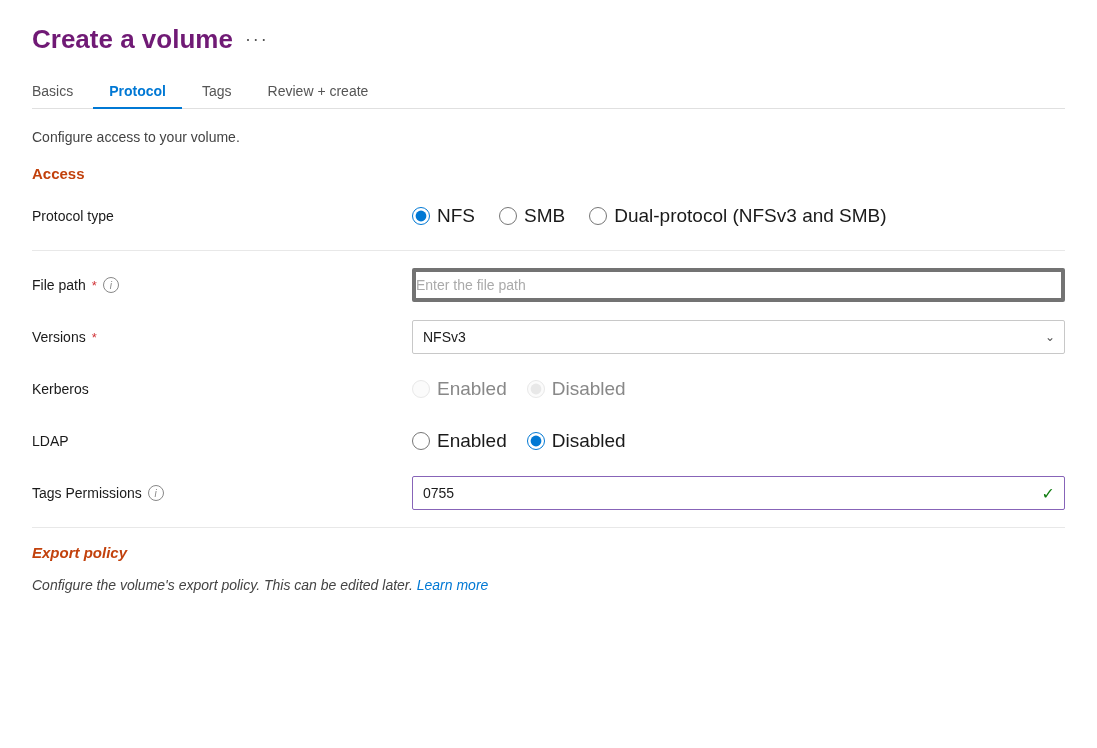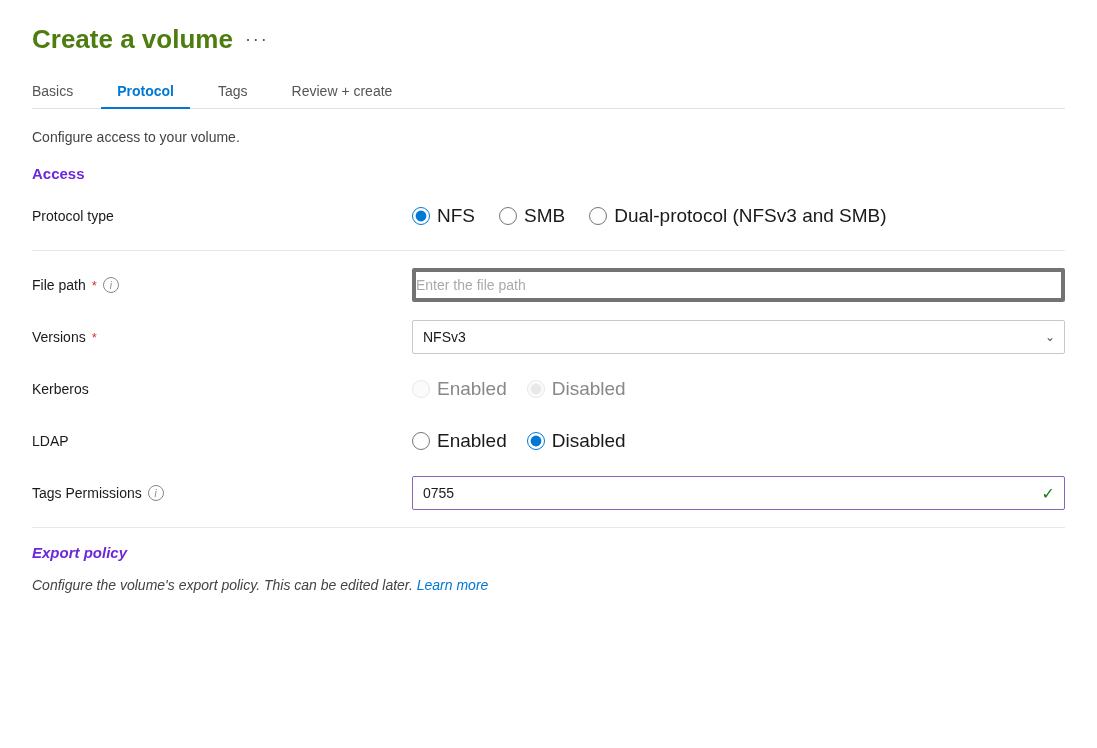--- a/index.html
+++ b/index.html
@@ -21,34 +21,34 @@
     .page-title-row {
       display: flex;
       align-items: center;
       gap: 12px;
       margin-bottom: 20px;
     }
 
     .page-title {
       font-size: 26px;
       font-weight: 600;
-      color: #4d7c0f;
+      color: #701a75;
     }
 
     .more-icon {
       color: #555;
       font-size: 18px;
       letter-spacing: 2px;
       cursor: pointer;
     }
 
     
     .tabs {
       display: flex;
-      gap: 12px;
+      gap: 4px;
       border-bottom: 1px solid #e0e0e0;
       margin-bottom: 20px;
     }
 
     .tab {
       padding: 8px 16px;
       font-size: 14px;
       color: #555;
       cursor: pointer;
       border-bottom: 2px solid transparent;
@@ -70,21 +70,21 @@
     .subtitle {
       font-size: 14px;
       color: #444;
       margin-bottom: 20px;
     }
 
     
     .section-heading {
       font-size: 15px;
       font-weight: 700;
-      color: #6d28d9;
+      color: #c2410c;
       margin-bottom: 16px;
       margin-top: 4px;
     }
 
     
     .form-row {
       display: flex;
       align-items: center;
       margin-bottom: 16px;
       min-height: 36px;

